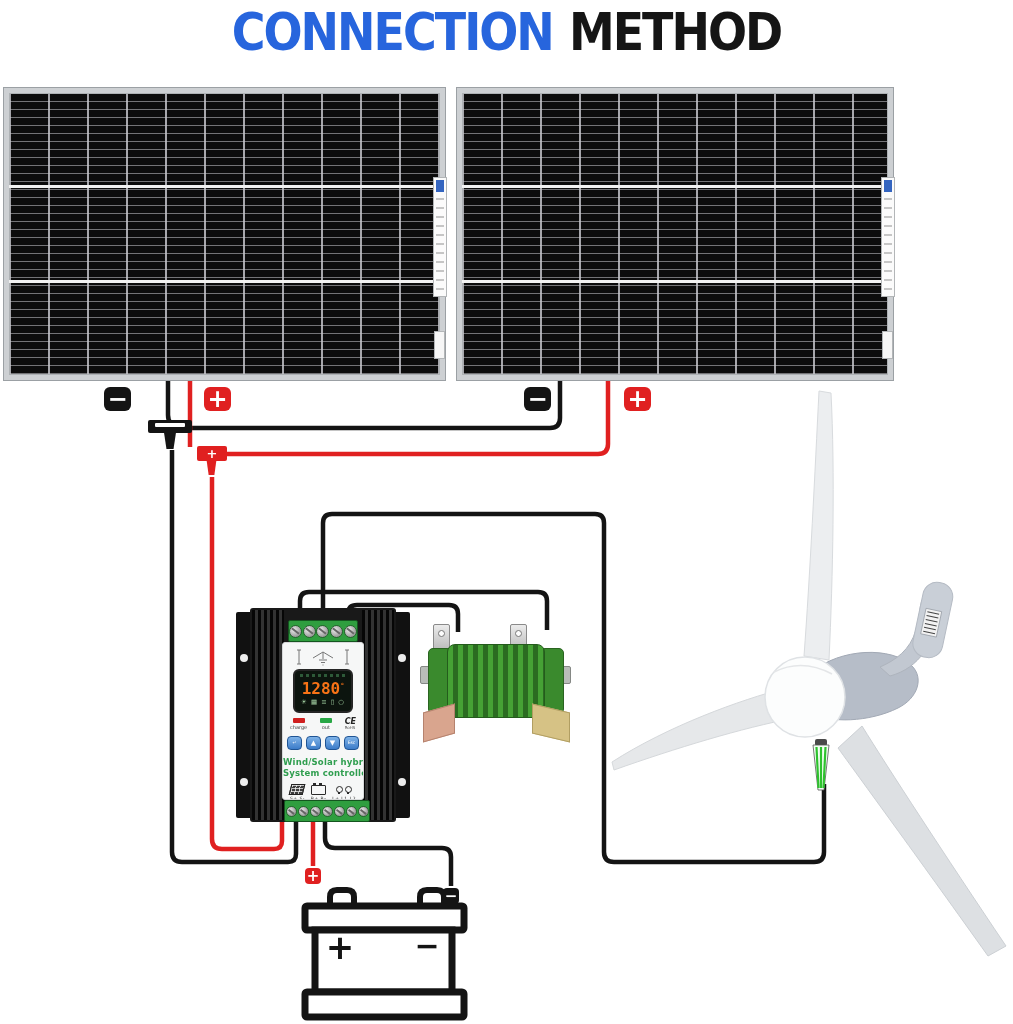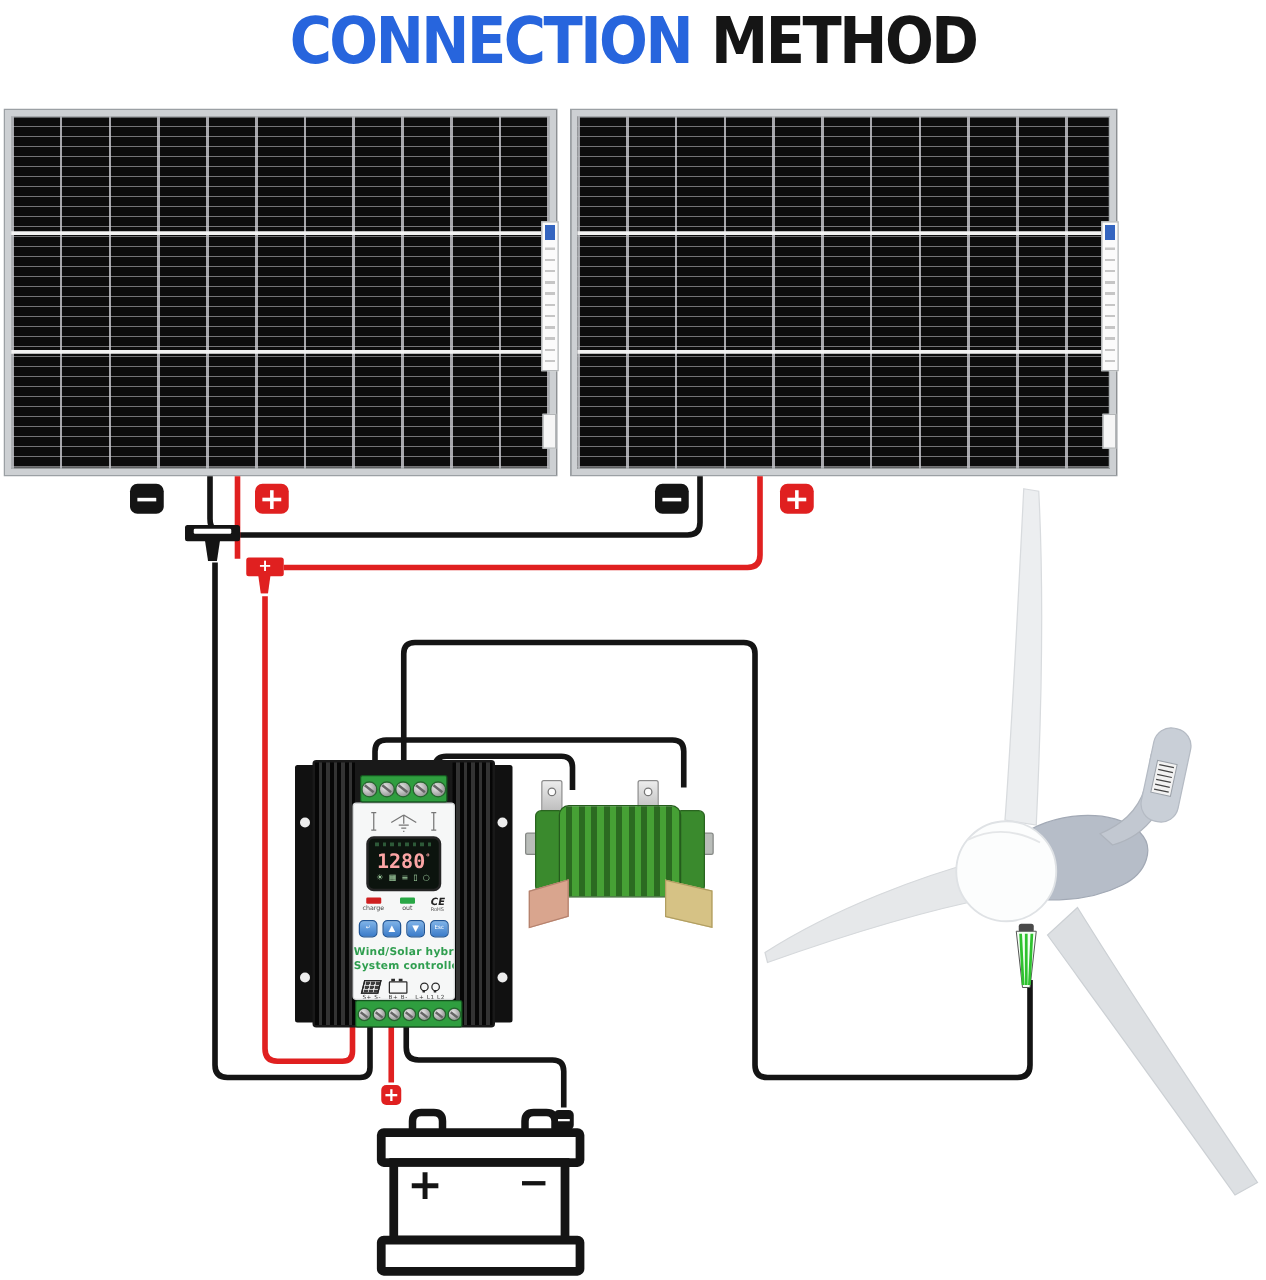--- a/index.html
+++ b/index.html
@@ -88,21 +88,21 @@
   .screw::after{content:"";position:absolute;left:1px;right:1px;top:4px;height:1.5px;background:#666;
         transform:rotate(38deg);}
   .term-bot .screw{width:9px;height:9px;}
   .faceplate{position:absolute;left:46px;top:34px;width:82px;height:158px;background:#f6f7f7;
         border:1px solid #d7d9da;border-radius:3px;box-sizing:border-box;overflow:hidden;}
   .legend{display:block;margin:5px auto 0;}
   .lcd{width:60px;height:44px;margin:3px auto 0;background:#0c140e;border:2px solid #252525;
         border-radius:6px;box-sizing:border-box;overflow:hidden;}
   .lcd-top{height:3px;margin:3px 5px 0;background:repeating-linear-gradient(90deg,#3f7f4f 0 3px,transparent 3px 6px);
         opacity:.65;}
-  .lcd-digits{text-align:center;color:#fca5a5;font-family:"DejaVu Sans Mono",monospace;
+  .lcd-digits{text-align:center;color:#f97316;font-family:"DejaVu Sans Mono",monospace;
         font-weight:bold;font-size:16px;line-height:18px;letter-spacing:0;}
   .lcd-digits sup{font-size:7px;}
   .lcd-icons{text-align:center;color:#a6d6a6;font-size:6.5px;letter-spacing:1px;white-space:nowrap;}
   .led-row{display:flex;justify-content:space-between;align-items:flex-start;margin:5px 7px 0;height:13px;}
   .led-group{text-align:center;}
   .led{width:12px;height:5px;border-radius:1px;margin:0 auto;}
   .led-red{background:#cf1f1f;} .led-green{background:#28a745;}
   .led-label{font-size:5px;color:#444;margin-top:1px;}
   .cert{text-align:left;line-height:1;}
   .cert-ce{font-size:8px;font-weight:bold;color:#222;font-style:italic;}

